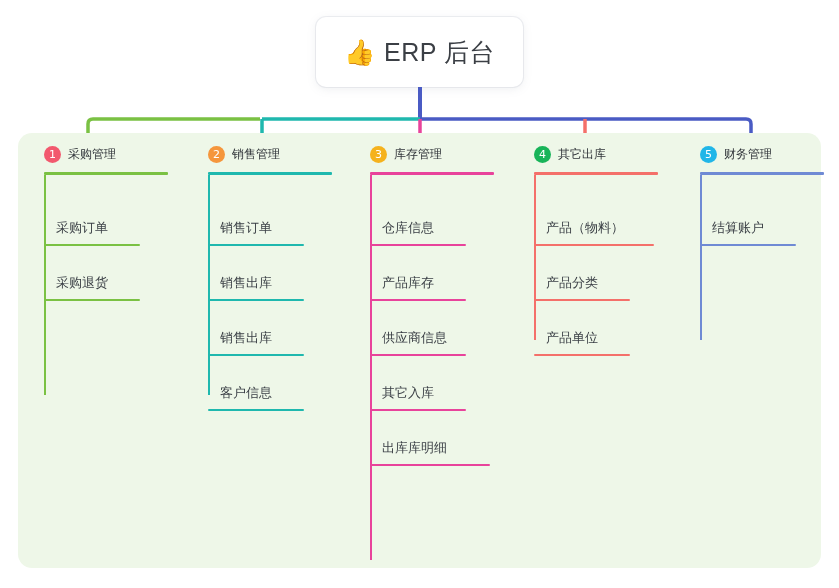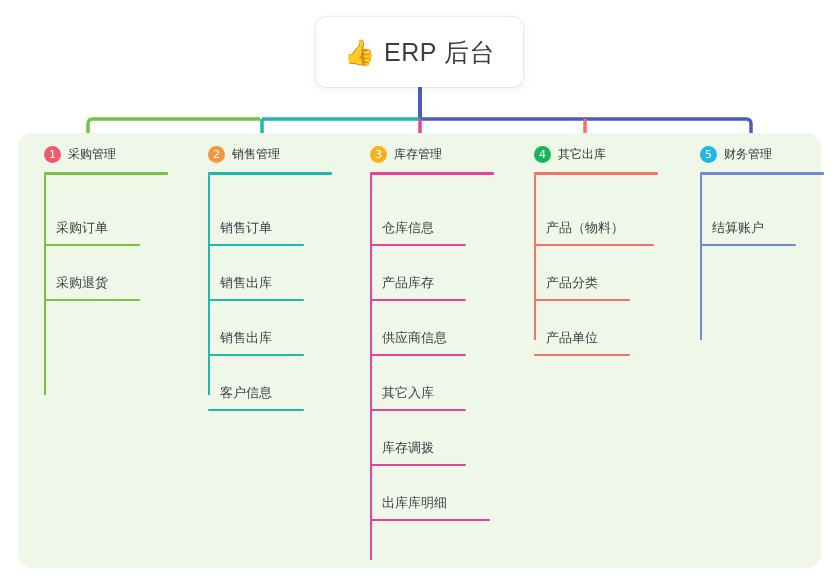--- a/index.html
+++ b/index.html
@@ -209,24 +209,20 @@
             <span class="leaf-rule" style="background: rgb(232, 67, 155);"></span>
           </div>
           <div class="leaf">
             <span class="leaf-text">供应商信息</span>
             <span class="leaf-rule" style="background: rgb(232, 67, 155);"></span>
           </div>
           <div class="leaf">
             <span class="leaf-text">其它入库</span>
             <span class="leaf-rule" style="background: rgb(232, 67, 155);"></span>
           </div>
-          <div class="leaf">
-            <span class="leaf-text">库存调拨</span>
-            <span class="leaf-rule" style="background: rgb(232, 67, 155);"></span>
-          </div>
           <div class="leaf leaf-wide">
             <span class="leaf-text">出库库明细</span>
             <span class="leaf-rule" style="background: rgb(232, 67, 155);"></span>
           </div>
         </div>
     </div>
 
     <div class="col" style="left:494px;">
       <div class="col-head">
         <span class="badge" style="background: rgb(24, 180, 89);">4</span>

